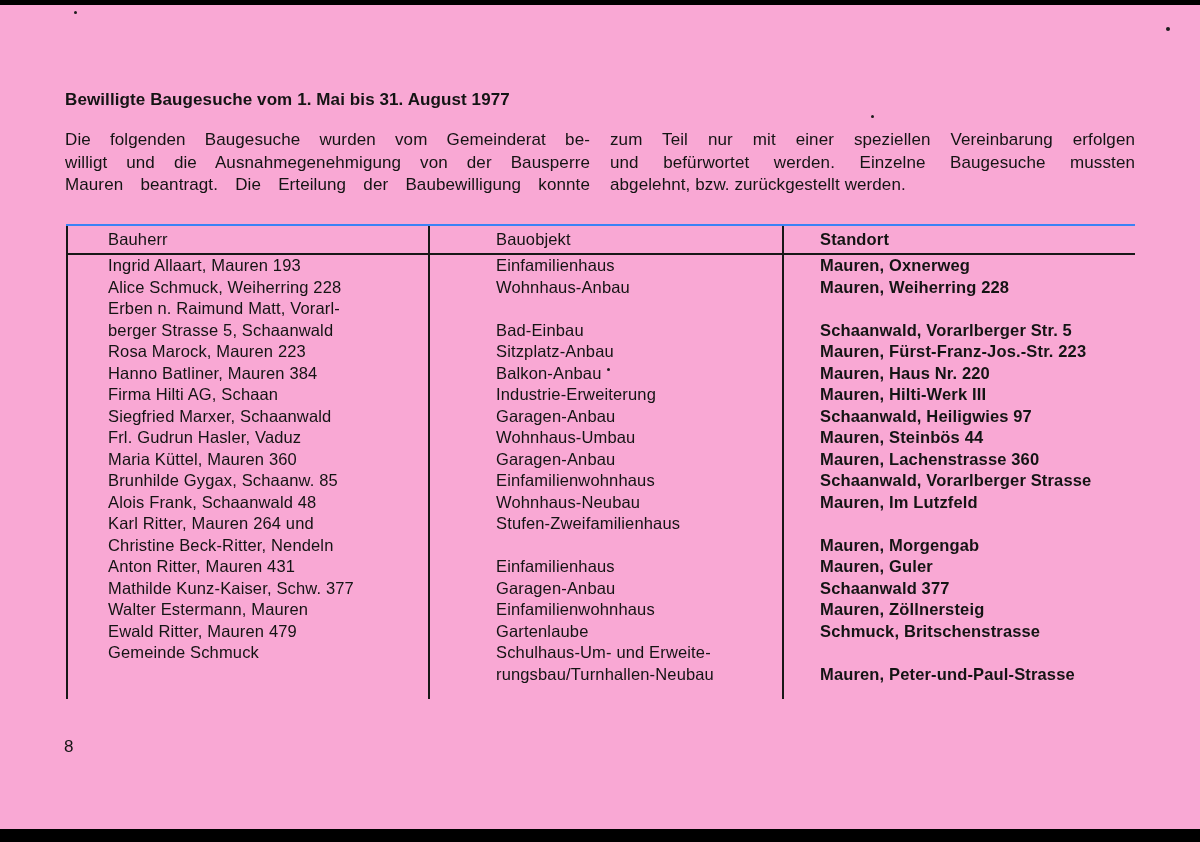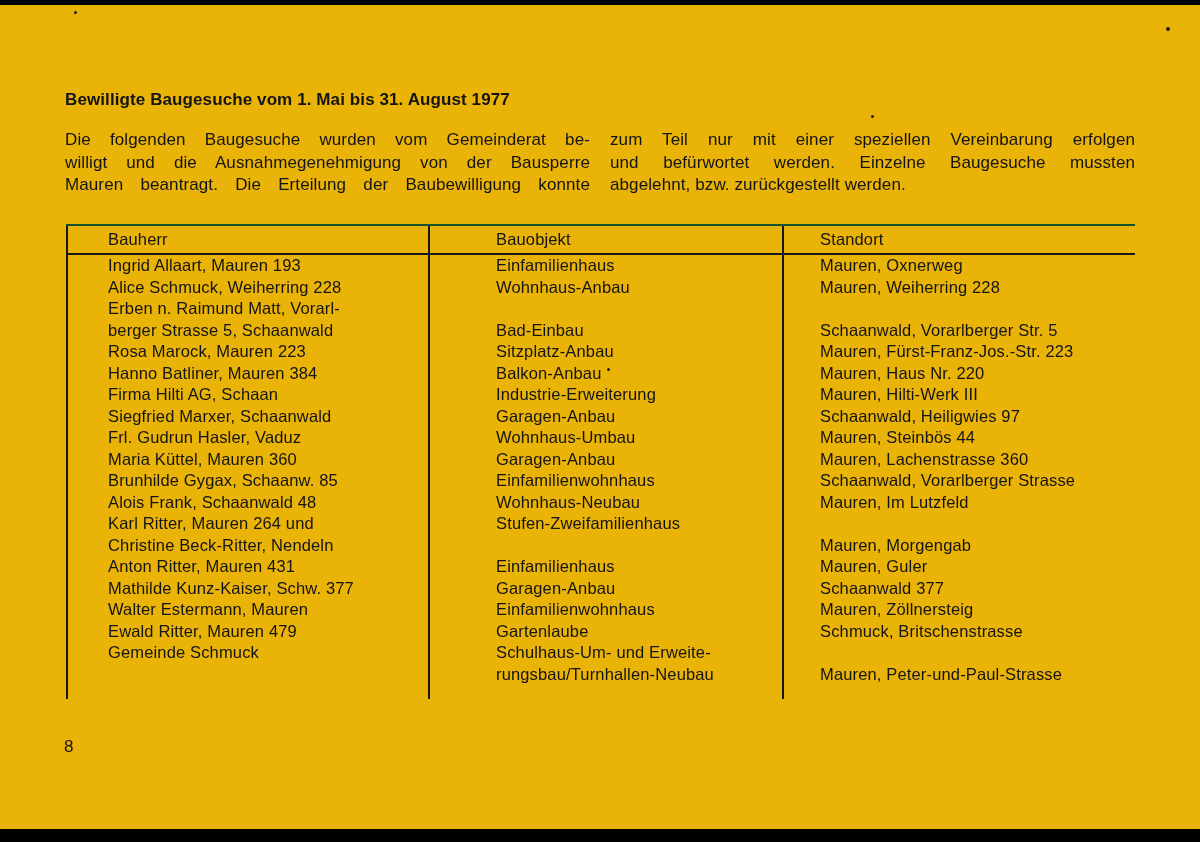--- a/index.html
+++ b/index.html
@@ -5,21 +5,21 @@
   * { margin: 0; padding: 0; box-sizing: border-box; }
   html, body { width: 1200px; height: 842px; }
   body {
     font-family: "Liberation Sans", sans-serif;
     background: #ffffff;
   }
   .sheet {
     position: relative;
     width: 1200px;
     height: 842px;
-    background: #eab308;
+    background: #f9a8d4;
     color: #141414;
     overflow: hidden;
   }
   .scan-bar { position: absolute; left: 0; right: 0; background: #000; }
   .scan-bar.top { top: 0; height: 5px; }
   .scan-bar.bottom { bottom: 0; height: 13px; }
   .speck { position: absolute; background: #1c1c1c; border-radius: 50%; }
   .speck.s1 { left: 74px;  top: 11px;  width: 3px; height: 3px; }
   .speck.s2 { left: 1166px; top: 27px;  width: 4px; height: 4px; }
   .speck.s3 { left: 871px; top: 115px; width: 3px; height: 3px; }
@@ -48,42 +48,42 @@
   }
   .intro-col { flex: 1; }
   .intro-col .line { text-align: justify; text-align-last: justify; }
   .intro-col.right .line:last-child { text-align-last: left; }
 
   .ptable {
     position: absolute;
     left: 66px;
     top: 224px;
     width: 1069px;
-    border-top: 2px solid #14532d;
+    border-top: 2px solid #3b82f6;
     padding-bottom: 14px;
   }
   .vline {
     position: absolute;
     top: 0; bottom: 0;
     width: 2px;
     background: #181818;
   }
   .v0 { left: 0; } .v1 { left: 362px; } .v2 { left: 716px; }
 
   .trow { display: grid; grid-template-columns: 362px 354px 353px; }
   .tcell {
     font-size: 16.5px;
     line-height: 21.5px;
     letter-spacing: 0.15px;
     white-space: nowrap;
     overflow: visible;
   }
   .tcell.c0 { padding-left: 42px; }
   .tcell.c1 { padding-left: 36px; margin-left: 32px; }
-  .tcell.c2 { padding-left: 38px; }
+  .tcell.c2 { padding-left: 38px; font-weight: bold; }
 
   .thead { border-bottom: 2px solid #181818; }
   .thead .tcell { height: 27px; display: flex; align-items: center; }
   .tbody { }
 
   .page-number {
     position: absolute;
     left: 64px;
     top: 737px;
     font-size: 17px;

